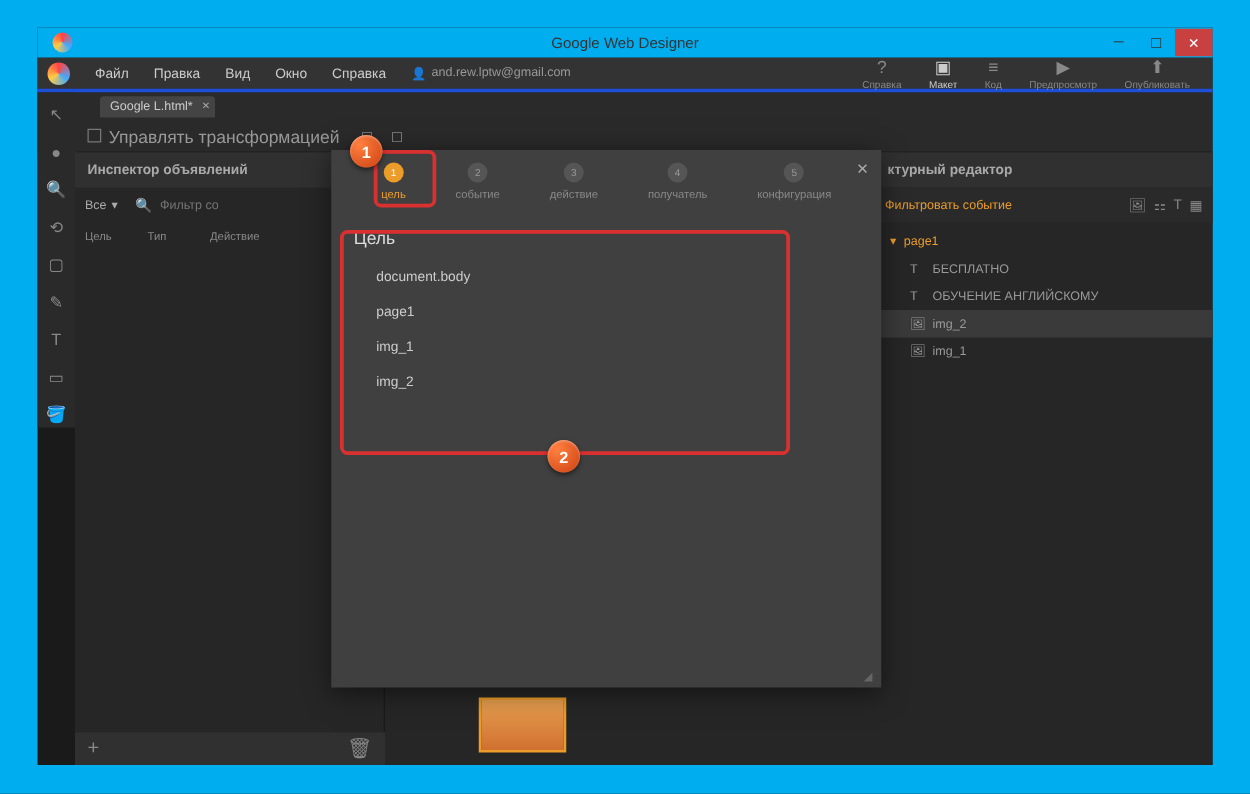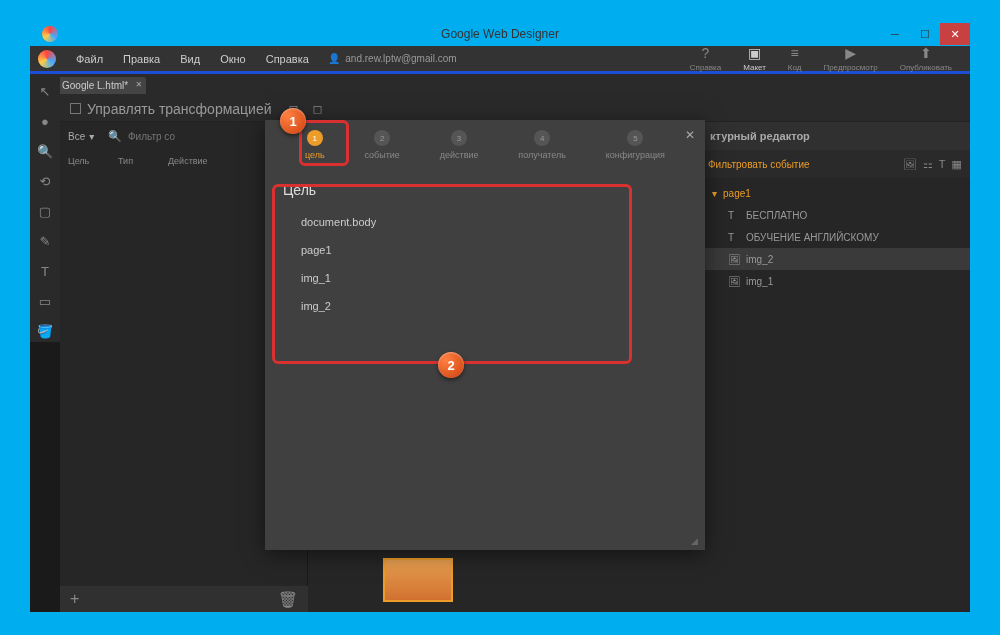--- a/index.html
+++ b/index.html
@@ -15,21 +15,21 @@
 .menubar { height: 28px; display: flex; align-items: center; padding: 0 8px; background: #333; border-bottom: 3px solid #1d4ed8; }
 .logo { width: 18px; height: 18px; border-radius: 50%; background: conic-gradient(#f44 0deg, #4af 120deg, #fc4 240deg, #f44 360deg); margin-right: 10px; }
 .menu-item { color: #ccc; font-size: 11px; padding: 0 10px; cursor: pointer; }
 .user-email { color: #999; font-size: 10px; margin-left: 10px; display: flex; align-items: center; gap: 4px; }
 .top-actions { position: absolute; right: 8px; display: flex; gap: 2px; }
 .top-action { display: flex; flex-direction: column; align-items: center; padding: 2px 10px; cursor: pointer; }
 .top-action-icon { color: #888; font-size: 14px; }
 .top-action-label { color: #888; font-size: 8px; margin-top: 2px; }
 .top-action.active .top-action-icon, .top-action.active .top-action-label { color: #ccc; }
 
-.tab-row { height: 22px; display: flex; align-items: center; padding-left: 24px; background: #2a2a2a; }
+.tab-row { height: 22px; display: flex; align-items: center; padding-left: 50px; background: #2a2a2a; }
 .doc-tab { background: #444; color: #ccc; font-size: 10px; padding: 3px 18px 3px 8px; position: relative; border-radius: 3px 3px 0 0; }
 .doc-tab-close { position: absolute; right: 4px; top: 3px; font-size: 8px; color: #aaa; cursor: pointer; }
 
 .toolbar-row { height: 26px; background: #2a2a2a; display: flex; align-items: center; padding-left: 40px; border-bottom: 1px solid #222; }
 .tb-check { width: 11px; height: 11px; border: 1px solid #777; margin-right: 6px; }
 .tb-label { color: #999; font-size: 14px; margin-right: 10px; }
 .tb-icon { width: 20px; height: 20px; display: flex; align-items: center; justify-content: center; color: #888; font-size: 12px; cursor: pointer; margin: 0 2px; }
 
 .left-toolbar { position: absolute; left: 0; top: 52px; width: 30px; background: #2a2a2a; display: flex; flex-direction: column; align-items: center; padding-top: 6px; gap: 8px; }
 .tool-btn { width: 22px; height: 22px; display: flex; align-items: center; justify-content: center; color: #888; font-size: 13px; cursor: pointer; }
@@ -152,20 +152,21 @@
     <div class="tool-btn">🔍</div>
     <div class="tool-btn">⟲</div>
     <div class="tool-btn">▢</div>
     <div class="tool-btn">✎</div>
     <div class="tool-btn">T</div>
     <div class="tool-btn">▭</div>
     <div class="tool-btn">🪣</div>
   </div>
 
   <div class="left-panel" style="position:absolute;left:30px;top:100px;bottom:0;">
+    <div class="panel-header">Инспектор объявлений</div>
     <div class="filter-row">
       <div class="filter-select">
           <span>Все</span>
           <span>▾</span>
         </div>
       <span class="search-icon">🔍</span>
       <input class="filter-input" placeholder="Фильтр со" style="">
     </div>
     <div class="list-headers">
       <div class="col1">Цель</div>

